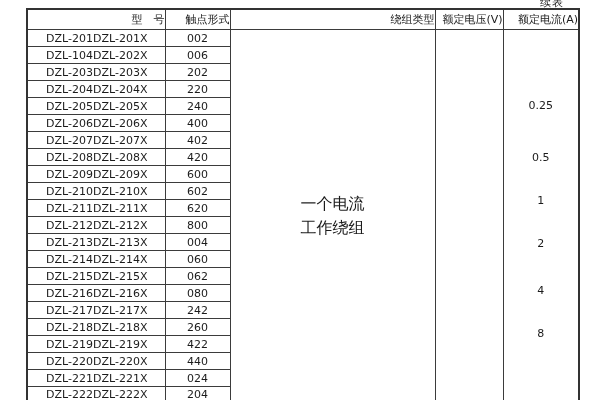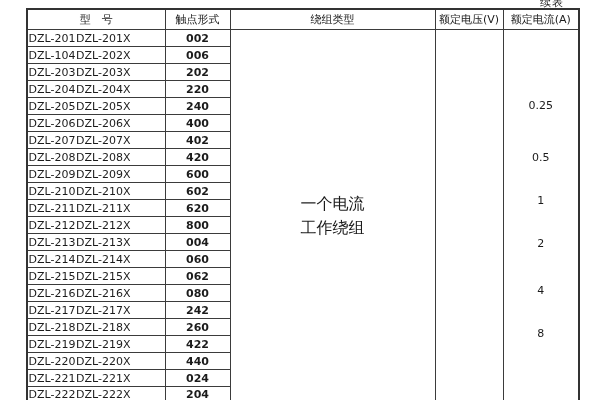--- a/index.html
+++ b/index.html
@@ -16,27 +16,27 @@
   .spec-table{
     position:absolute;left:26px;top:8px;width:552px;
     border-collapse:collapse;table-layout:fixed;
     border:2px solid #333;
   }
   .spec-table th,.spec-table td{
     border:1px solid #3b3b3b;padding:0;font-size:11px;color:#1b1b1b;
     overflow:hidden;white-space:nowrap;
   }
   .spec-table thead th{
-    height:19px;font-weight:500;text-align:center;background:#ffffff;
+    height:19px;font-weight:500;text-align:right;background:#ffffff;
   }
   .spec-table tbody tr{height:17px;}
   .model-td{text-align:left;padding-left:12px;}
-  .m1{display:inline-block;width:48px;text-align:center;}
+  .m1{display:inline-block;width:65px;text-align:right;}
   .m2{display:inline-block;text-align:center;}
-  .contact-td{text-align:center;font-weight:bold;}
+  .contact-td{text-align:center;}
   .winding-td{text-align:center;vertical-align:middle;}
   .winding-td div{line-height:24px;font-size:16px;}
   .voltage-td{background:#ffffff;}
   .current-td{position:relative;}
   .cur-val{
     position:absolute;left:0;right:0;text-align:center;
     transform:translateY(-50%);font-size:11px;
   }
 </style>
 </head>

